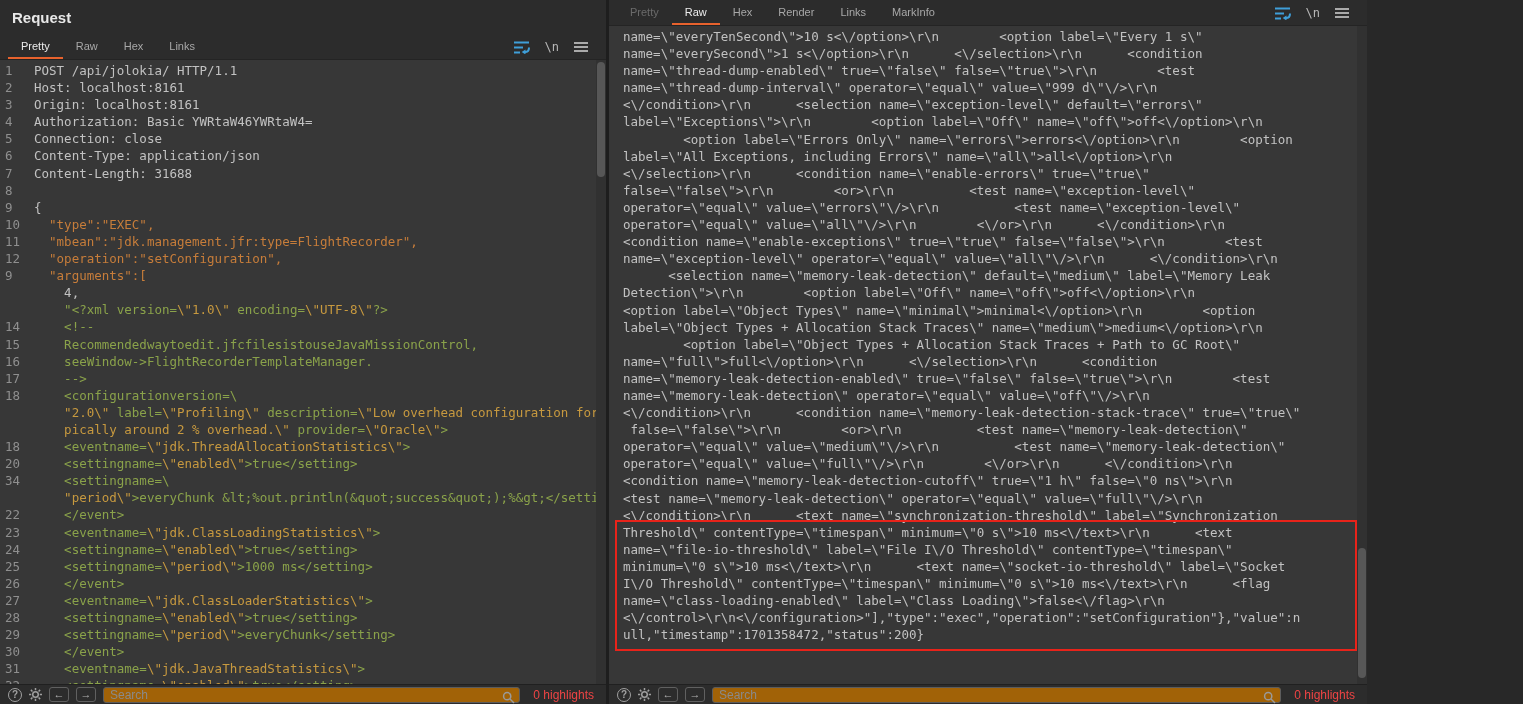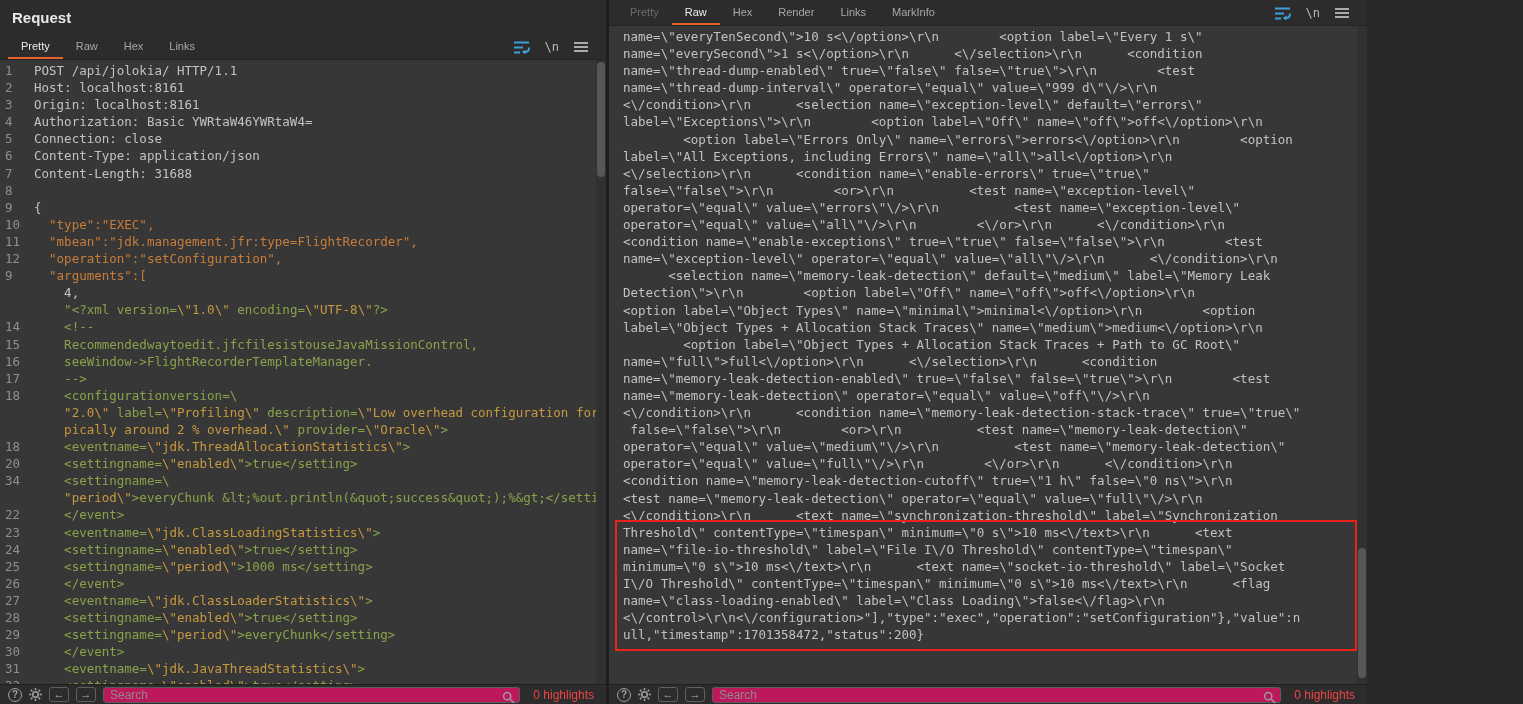--- a/index.html
+++ b/index.html
@@ -57,21 +57,21 @@
   .redbox { position:absolute; left:6px; right:10px; border:2px solid var(--highlight-border); pointer-events:none; }
 
   .searchbar { height:20px; flex:0 0 20px; background:#2c2c2c; border-top:1px solid #202020;
                display:flex; align-items:center; gap:7px; padding:0 8px; }
   .sicon { display:inline-flex; align-items:center; justify-content:center; cursor:pointer; }
   .help { width:14px; height:14px; border:1.5px solid #a0a0a0; border-radius:50%;
           color:#a0a0a0; font-size:10px; font-weight:bold; }
   .navbtn { min-width:20px; height:15px; border:1px solid #606060; border-radius:3px;
             color:#b5b5b5; font-size:11px; line-height:13px; text-align:center; padding:0 2px; cursor:pointer; }
   .search-wrap { position:relative; flex:1; display:flex; align-items:center; }
-  .search-input { width:100%; height:16px; background:#be185d; border:1px solid #5c5c5c; border-radius:3px;
+  .search-input { width:100%; height:16px; background:#a16207; border:1px solid #5c5c5c; border-radius:3px;
                   color:#cccccc; font-size:12px; padding:0 22px 0 6px; outline:none;
                   font-family:"Liberation Sans", sans-serif; }
   .search-input::placeholder { color:#8a8a8a; }
   .mag { position:absolute; right:5px; top:3px; }
   .highlights { color:#ef4444; font-size:12px; white-space:nowrap; margin:0 4px 0 6px; }
 </style>
 </head>
 <body>
 
 <div class="app">

